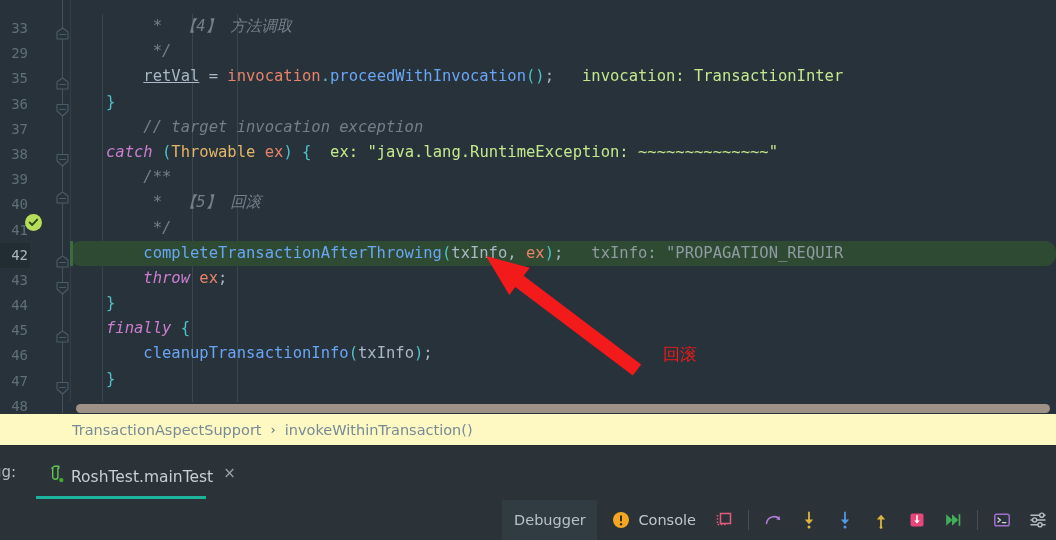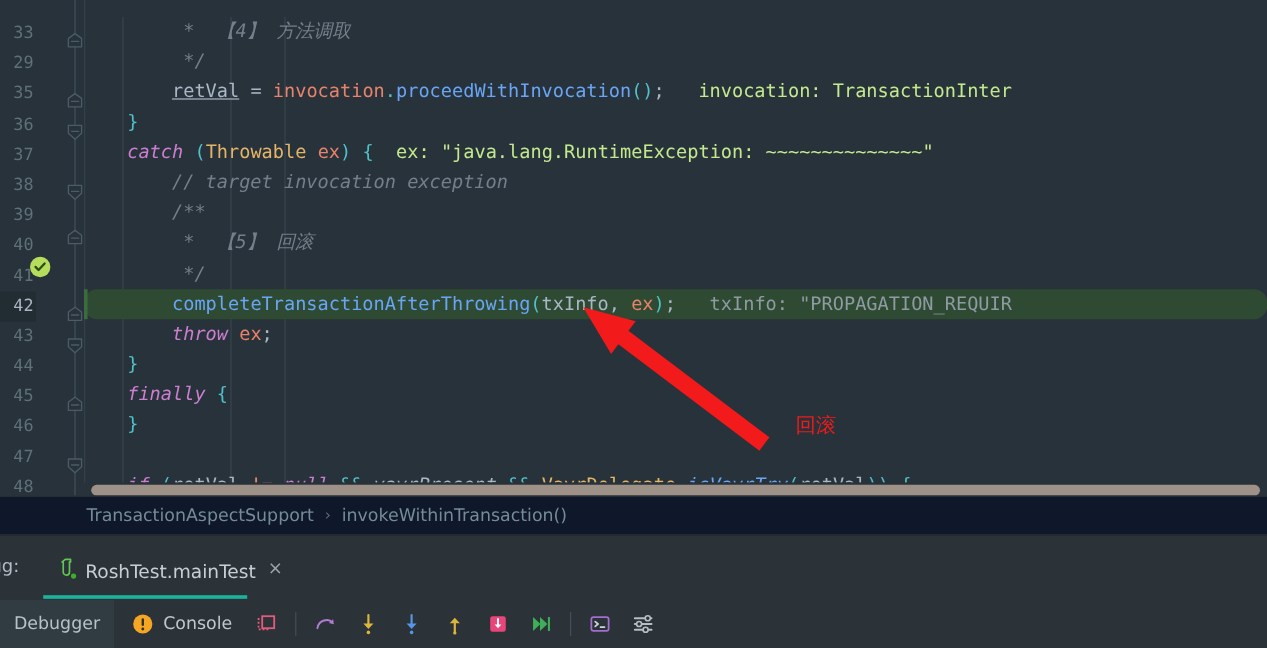--- a/index.html
+++ b/index.html
@@ -129,21 +129,21 @@
     position: absolute; left: 6px; top: 2px;
     width: 974px; height: 9px;
     background: #9e9188;
     border-radius: 5px;
   }
 
   
   .breadcrumb {
     position: absolute; left: 0; top: 414px;
     width: 1056px; height: 32px;
-    background: #0f172a;
+    background: #fef9c3;
     display: flex; align-items: center;
     padding-left: 72px;
     border-bottom: 1px solid #222a30;
   }
   .crumb {
     font-size: 14.5px;
     color: #758b96;
     font-family: "DejaVu Sans", "Liberation Sans", sans-serif;
   }
   .crumb-sep {
@@ -188,21 +188,21 @@
     font-size: 15px;
     color: #9aa4ac;
     line-height: 1;
   }
 
   
   .bottombar {
     position: absolute; left: 0; top: 500px;
     width: 1056px; height: 40px;
     background: #2b3238;
-    display: flex; align-items: center;
+    display: flex; align-items: center; justify-content: flex-end;
   }
   .bt-tab {
     width: 95px; height: 40px;
     background: #313b42;
     display: flex; align-items: center; justify-content: center;
     font-size: 14.5px;
     color: #b8c1c8;
   }
   .bt-item {
     display: flex; align-items: center;
@@ -332,29 +332,30 @@
 
     <div class="code">
       <div class="iguide" style="left:32px"></div>
       <div class="iguide" style="left:122px"></div>
       <div class="iguide" style="left:167px"></div>
       <div id="codelines">
           <div class="cl"><span class="cmt">        *  【4】 方法调取</span></div>
           <div class="cl"><span class="cmt">        */</span></div>
           <div class="cl"><span>       </span><span class="var-u">retVal</span><span> = </span><span class="obj">invocation</span><span class="punc">.</span><span class="meth">proceedWithInvocation</span><span class="punc">()</span><span>;</span><span class="hint">   invocation: TransactionInter</span></div>
           <div class="cl"><span>   </span><span class="punc">}</span></div>
+          <div class="cl"><span class="cmt">       // target invocation exception</span></div>
           <div class="cl"><span>   </span><span class="kw">catch</span><span> </span><span class="punc">(</span><span class="cls">Throwable</span><span> </span><span class="obj">ex</span><span class="punc">)</span><span> </span><span class="punc">{</span><span class="hint">  ex: "java.lang.RuntimeException: ~~~~~~~~~~~~~~"</span></div>
-          <div class="cl"><span class="cmt">       // target invocation exception</span></div>
           <div class="cl"><span class="cmt">       /**</span></div>
           <div class="cl"><span class="cmt">        *  【5】 回滚</span></div>
           <div class="cl"><span class="cmt">        */</span></div>
           <div class="cl exec"><div class="exec-bar"></div><span>       </span><span class="meth">completeTransactionAfterThrowing</span><span class="punc">(</span><span class="ident">txInfo</span><span>, </span><span class="obj">ex</span><span class="punc">)</span><span>;</span><span class="hint-d">   txInfo: "PROPAGATION_REQUIR</span></div>
           <div class="cl"><span>       </span><span class="kw">throw</span><span> </span><span class="obj">ex</span><span>;</span></div>
           <div class="cl"><span>   </span><span class="punc">}</span></div>
           <div class="cl"><span>   </span><span class="kw">finally</span><span> </span><span class="punc">{</span></div>
+          <div class="cl"><span>       </span><span class="meth">cleanupTransactionInfo</span><span class="punc">(</span><span class="ident">txInfo</span><span class="punc">)</span><span>;</span></div>
           <div class="cl"><span>   </span><span class="punc">}</span></div>
           <div class="cl"><span></span></div>
           <div class="cl"><span>   </span><span class="kw">if</span><span> </span><span class="punc">(</span><span class="var-u">retVal</span><span> </span><span class="obj">!=</span><span> </span><span class="kw2">null</span><span> </span><span class="punc">&amp;&amp;</span><span> </span><span class="it">vavrPresent</span><span> </span><span class="punc">&amp;&amp;</span><span> </span><span class="cls">VavrDelegate</span><span class="punc">.</span><span class="meth it">isVavrTry</span><span class="punc">(</span><span class="var-u">retVal</span><span class="punc">))</span><span> </span><span class="punc">{</span></div>
         </div>
     </div>
 
     <div class="hscroll-track">
       <div class="hscroll-thumb"></div>
     </div>
   </div>

